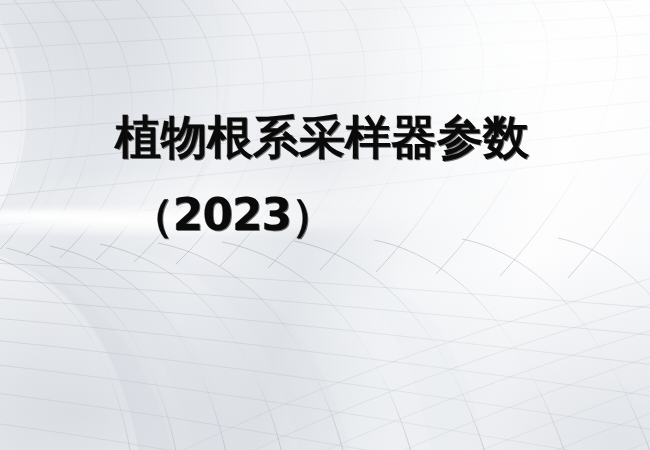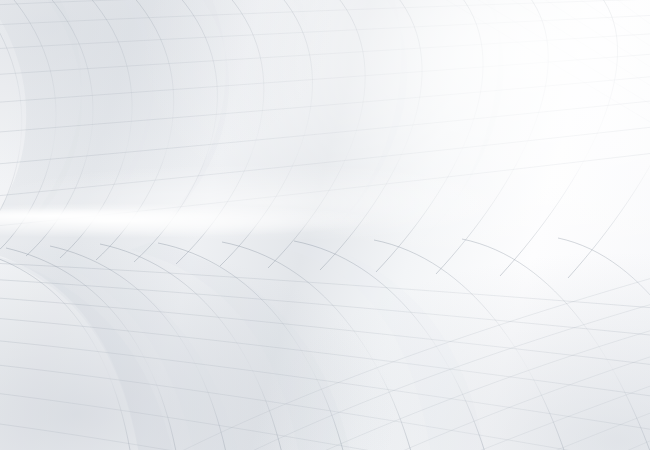--- a/index.html
+++ b/index.html
@@ -205,14 +205,18 @@
         <path d="M 530 -10 L 680 86"></path>
         <path d="M 566 -10 L 680 66"></path>
         <path d="M 604 -10 L 680 46"></path>
       </g>
     </svg>
   </div>
 
   <div class="bg-layer bg-vignette"></div>
   <div class="bg-layer bg-streak"></div>
 
+  <div class="text-block">
+    <span class="title-line main">植物根系采样器参数</span>
+    <span class="title-line sub">（2023）</span>
+  </div>
 
 </div>
 
 </body></html>

